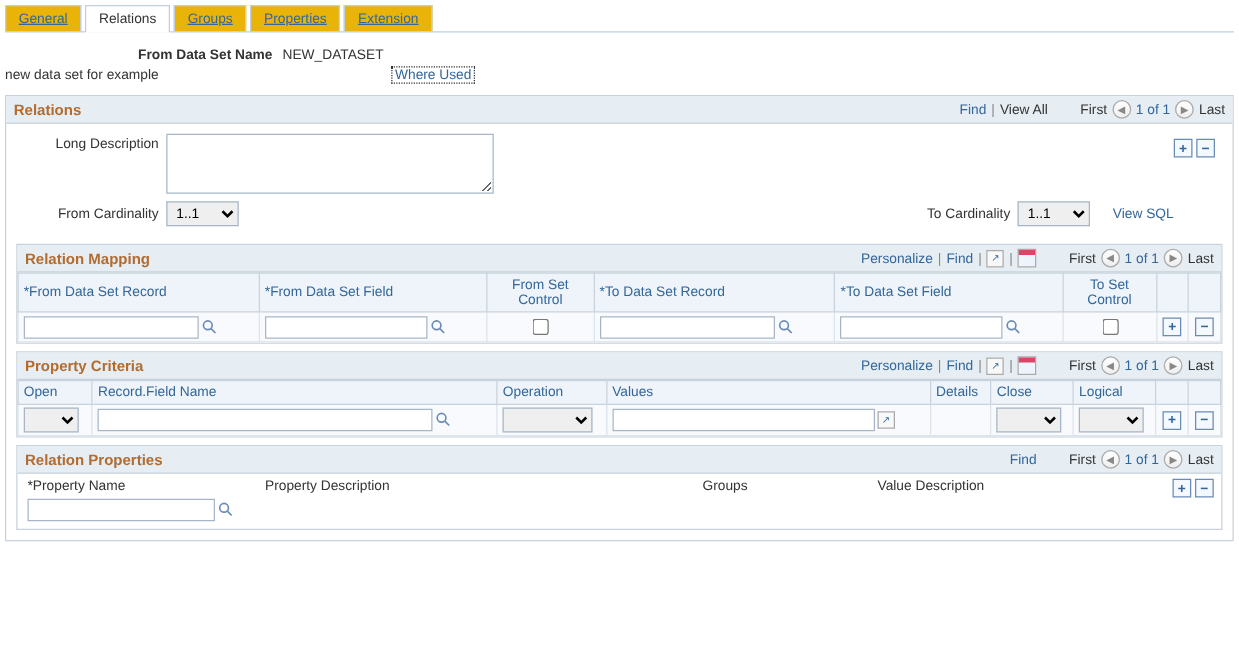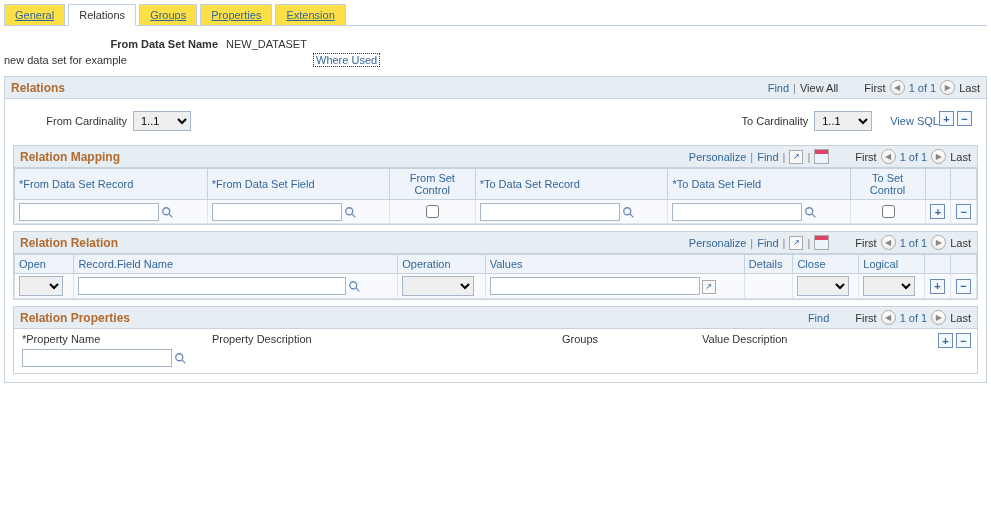--- a/index.html
+++ b/index.html
@@ -12,21 +12,21 @@
   background: #fff;
   width: 991px;
 }
 a { color: #336699; text-decoration: none; cursor: pointer; }
 .tabs { border-bottom: 1px solid #c0d0e0; }
 .tab {
   display: inline-block;
   padding: 4px 10px;
   border: 1px solid #c0d0e0;
   border-bottom: none;
-  background: #fde047;
+  background: #eab308;
   margin-bottom: -1px;
   font-size: 11px;
 }
 .tab.active { background: #fff; border-bottom: 1px solid #fff; }
 .tab .u { text-decoration: underline; }
 .form-area { padding: 12px 0 6px; }
 .form-row { display: flex; margin-bottom: 4px; align-items: center; }
 .lbl { width: 222px; text-align: right; padding-right: 8px; font-weight: bold; }
 .val { }
 .where-used { outline: 1px dotted #333; padding: 0 2px; }
@@ -147,20 +147,24 @@
       <span>Last</span>
     </span>
   </div>
   <div class="section-body">
     <div class="topright-btns">
       <span class="sq-btn">+</span>
       <span class="sq-btn">−</span>
     </div>
     <div class="rel-body">
       <div class="rel-right">
+        <div class="fld-row" style="align-items:flex-start;">
+          <div style="width:110px;text-align:right;padding-right:6px;padding-top:2px;">Long Description</div>
+          <textarea style="width: 262px; height: 48px;"></textarea>
+        </div>
         <div class="fld-row" style="margin-top:4px;">
           <div style="width:110px;text-align:right;padding-right:6px;">From Cardinality</div>
           <select style="width:58px;"><option>1..1</option></select>
           <div style="flex:1"></div>
           <div style="text-align:right;padding-right:6px;">To Cardinality</div>
           <select style="width:58px;"><option>1..1</option></select>
           <span style="width:18px;"></span>
           <a>View SQL</a>
         </div>
       </div>
@@ -218,21 +222,21 @@
           <td class="center"><input type="checkbox" class="chk" style=""></td>
           <td class="center"><span class="sq-btn">+</span></td>
           <td class="center"><span class="sq-btn">−</span></td>
         </tr>
       </tbody>
         </table>
     </div>
 
     <div class="section" style="margin:0 0 6px;">
       <div class="section-hdr">
-        <span class="section-title">Relation Relation</span>
+        <span class="section-title">Property Criteria</span>
         <span class="hdr-tools">
           <a>Personalize</a>
           <span class="sep">|</span>
           <a>Find</a>
           <span class="sep">|</span>
           <span class="icon-zoom"></span>
           <span class="sep">|</span>
           <span class="icon-spread"></span>
           <span style="width:18px;"></span>
           <span>First</span>

